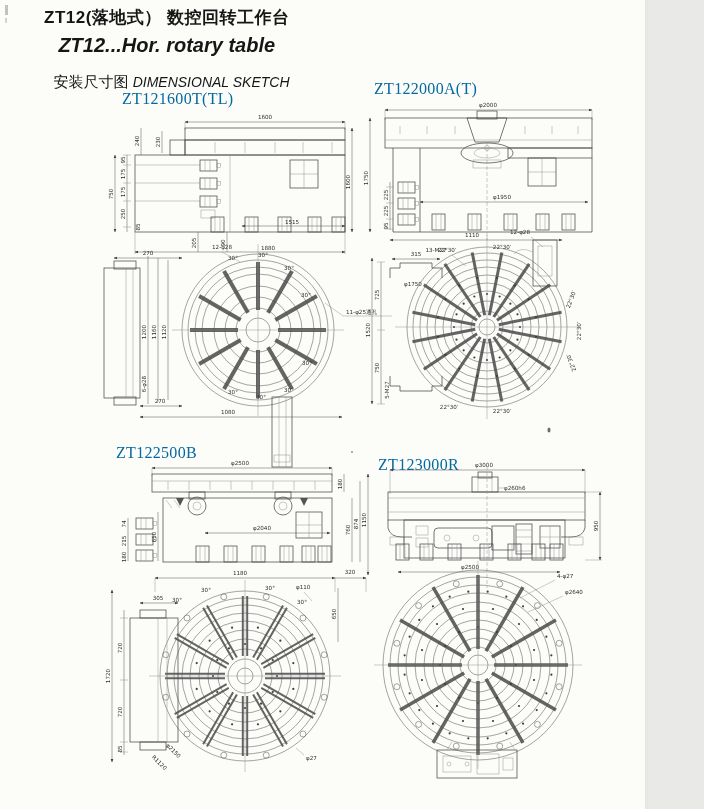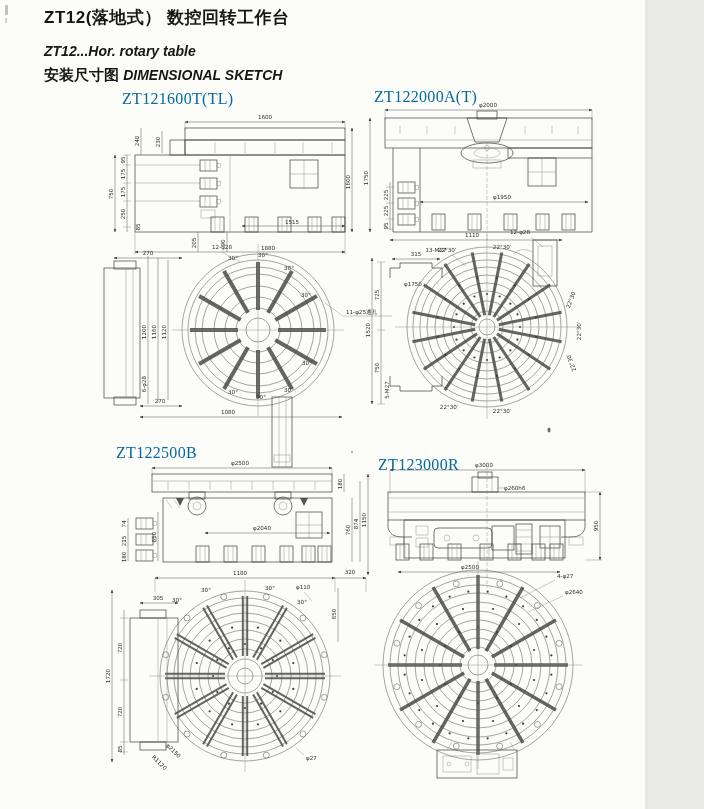--- a/index.html
+++ b/index.html
@@ -1,21 +1,21 @@
 <!DOCTYPE html>
 <html><head>
 <meta charset="utf-8">
 <style>
   html,body{margin:0;padding:0;background:#e9e9e7;}
   .page{position:relative;width:648px;height:809px;background:#fcfcf9;overflow:hidden;
         font-family:"Liberation Sans",sans-serif;}
   .hdr{position:absolute;left:44px;top:6px;color:#161616;}
   .t1{font-weight:bold;font-size:17px;letter-spacing:.5px;}
-  .t2{font-weight:bold;font-style:italic;font-size:14px;margin-top:14px;}
-  .t3{font-weight:bold;font-size:15px;margin-top:7px;}
+  .t2{font-weight:bold;font-style:italic;font-size:20px;margin-top:5px;text-align:center;}
+  .t3{font-weight:normal;font-size:15px;margin-top:16px;text-align:right;}
   .t3 .en{font-style:italic;font-size:14px;}
   .dlabel{position:absolute;font-family:"Liberation Serif","DejaVu Serif",serif;
           font-size:16px;color:#0369a1;letter-spacing:.3px;}
   svg.art{position:absolute;left:0;top:0;}
   .ln{stroke:#4a4a4a;stroke-width:.75;fill:none}
   .c{stroke-width:.55;stroke:#5a5a5a}
   .thin{stroke:#8a8a8a;stroke-width:.45;fill:none}
   .dsh{stroke-dasharray:4 2}
   .dim{stroke:#555;stroke-width:.5;fill:none}
   .slot{stroke:#4e4e4e;stroke-opacity:.88;fill:none}
@@ -30,21 +30,21 @@
   <div class="hdr">
     <div class="t1">ZT12(落地式） 数控回转工作台</div>
     <div class="t2">ZT12...Hor. rotary table</div>
     <div class="t3">
       <span>安装尺寸图</span>
       <span class="en">DIMENSIONAL SKETCH</span>
     </div>
   </div>
 
   <div class="dlabel" style="left:122px;top:90px">ZT121600T(TL)</div>
-  <div class="dlabel" style="left:374px;top:88px">ZT122000A(T)</div>
+  <div class="dlabel" style="left:374px;top:80px">ZT122000A(T)</div>
   <div class="dlabel" style="left:116px;top:444px">ZT122500B</div>
   <div class="dlabel" style="left:378px;top:456px">ZT123000R</div>
 
   <svg class="art" width="704" height="809" viewBox="0 0 704 809">
     <defs>
       <marker id="ar" viewBox="0 0 8 8" refX="7" refY="4" markerWidth="7" markerHeight="7" orient="auto-start-reverse">
         <path d="M0,1 L8,4 L0,7 Z" fill="#444"></path>
       </marker>
     </defs>
 

